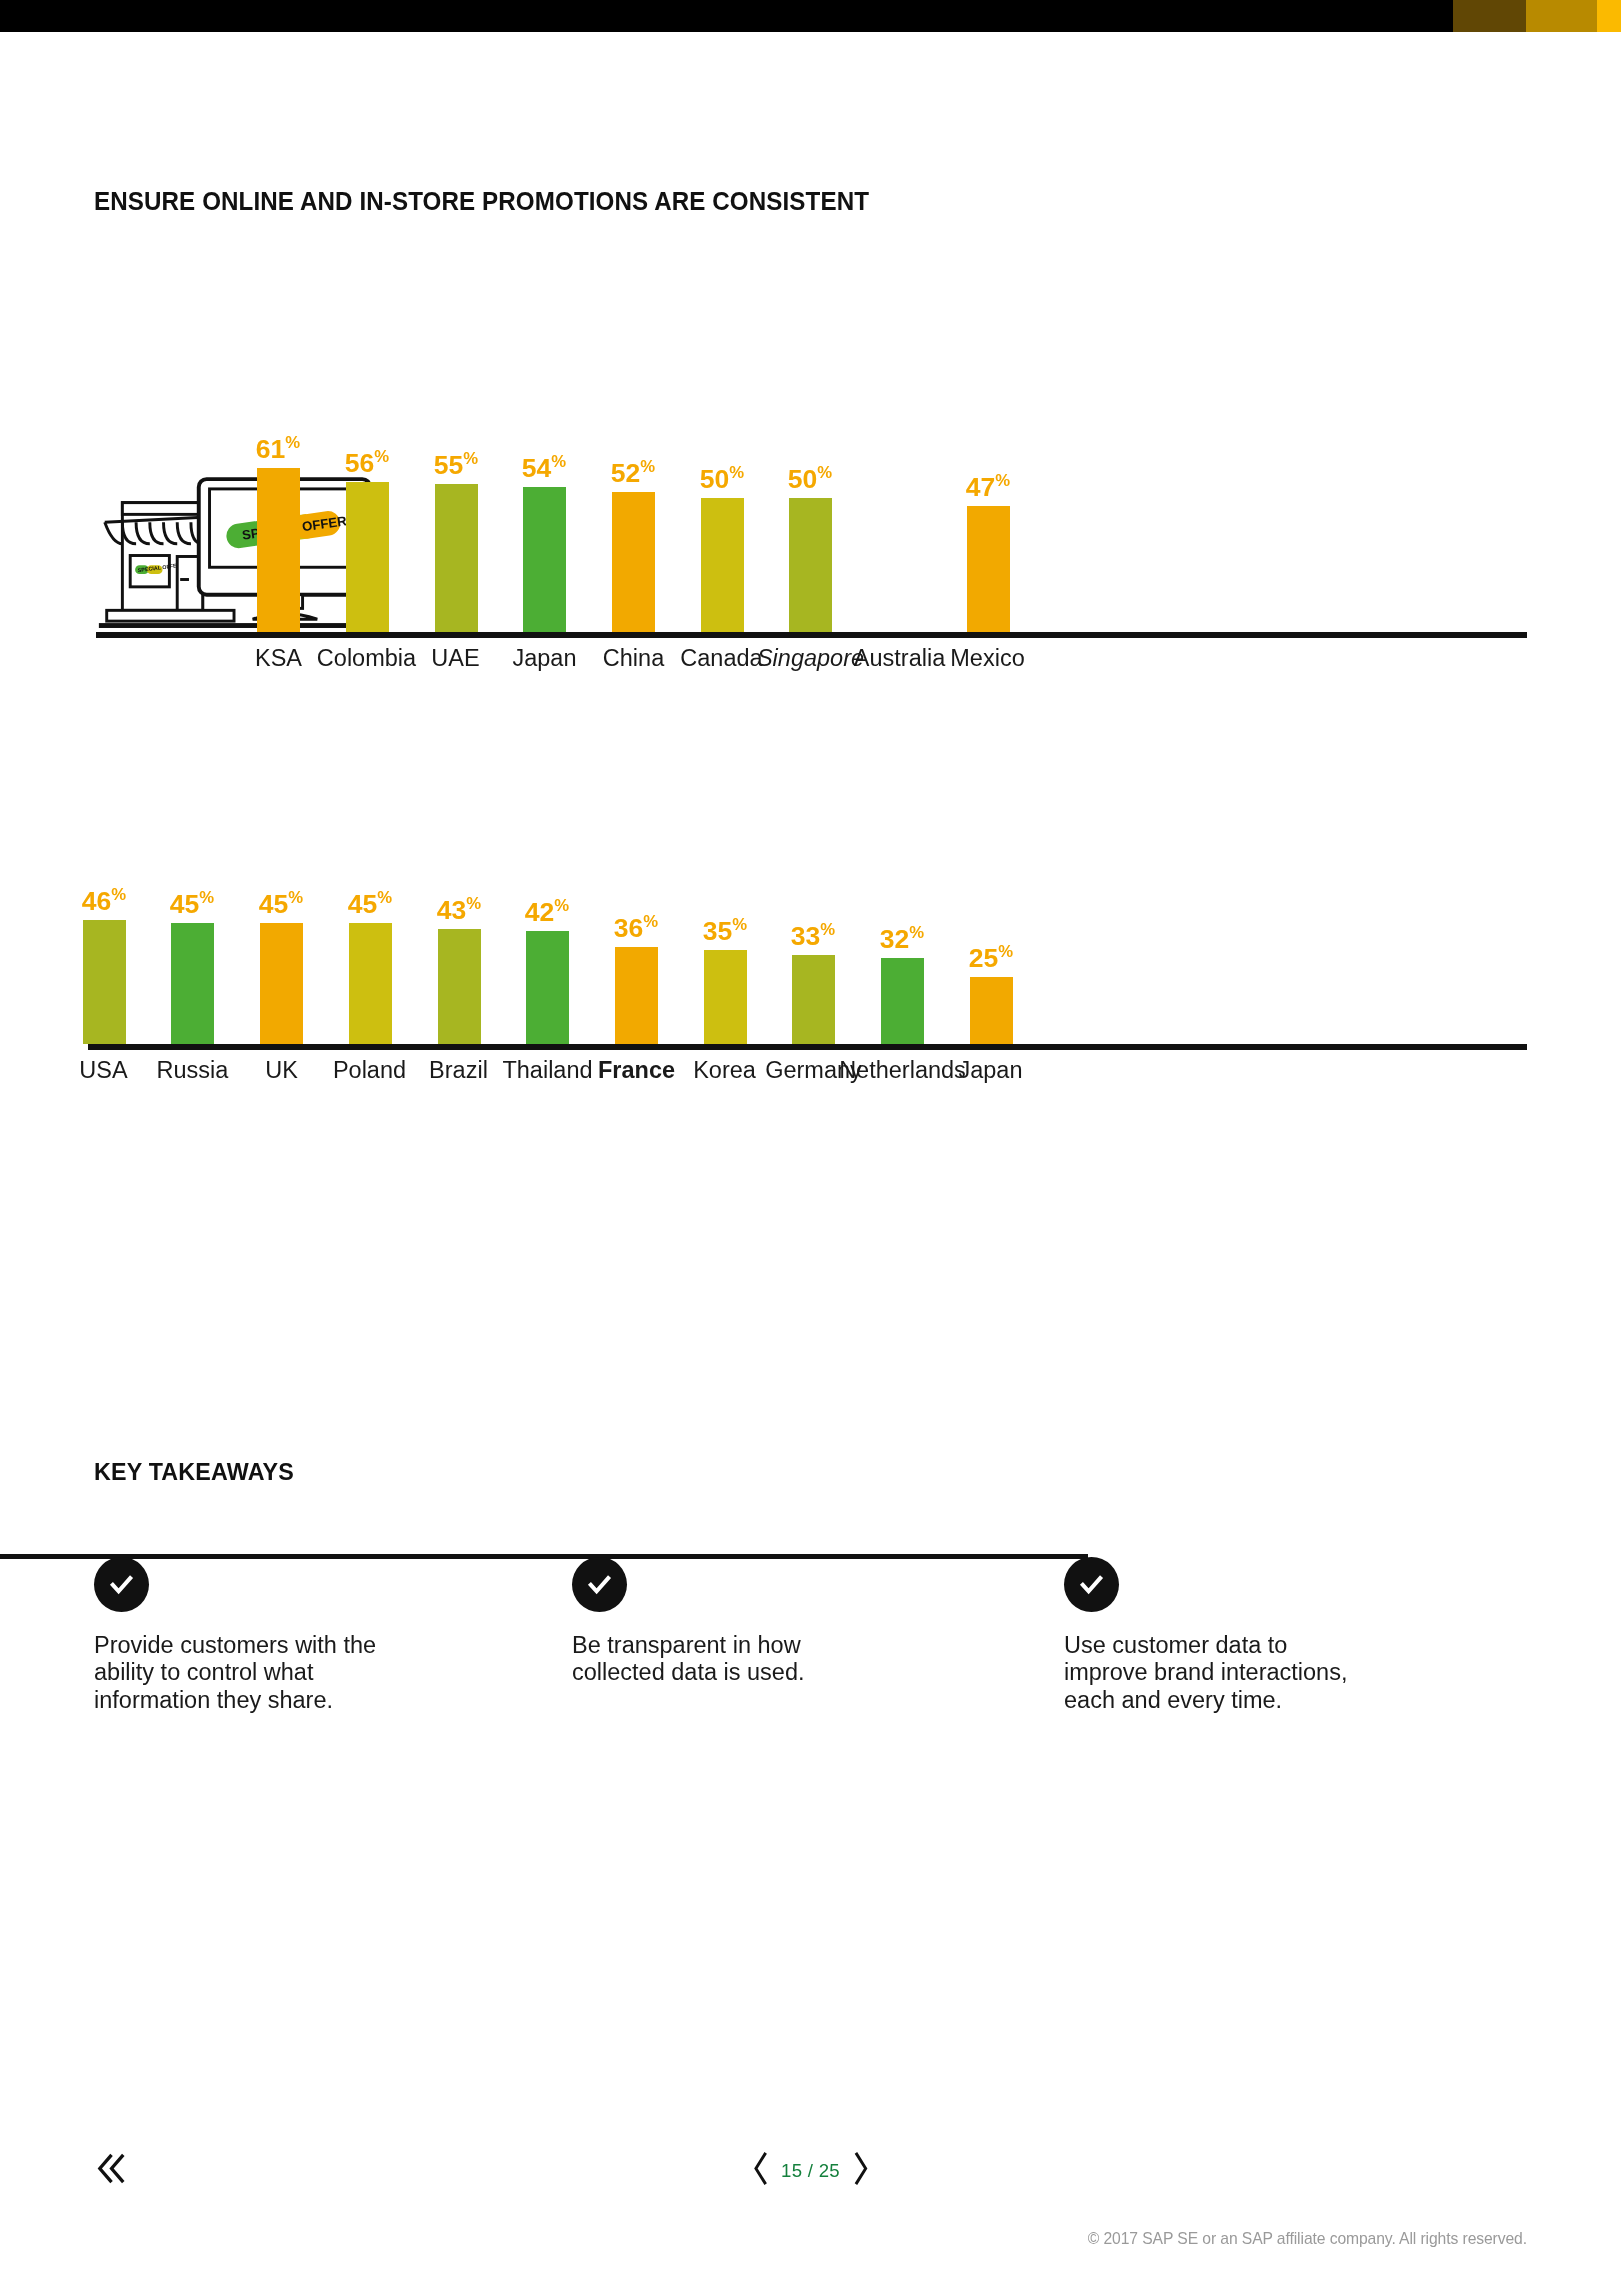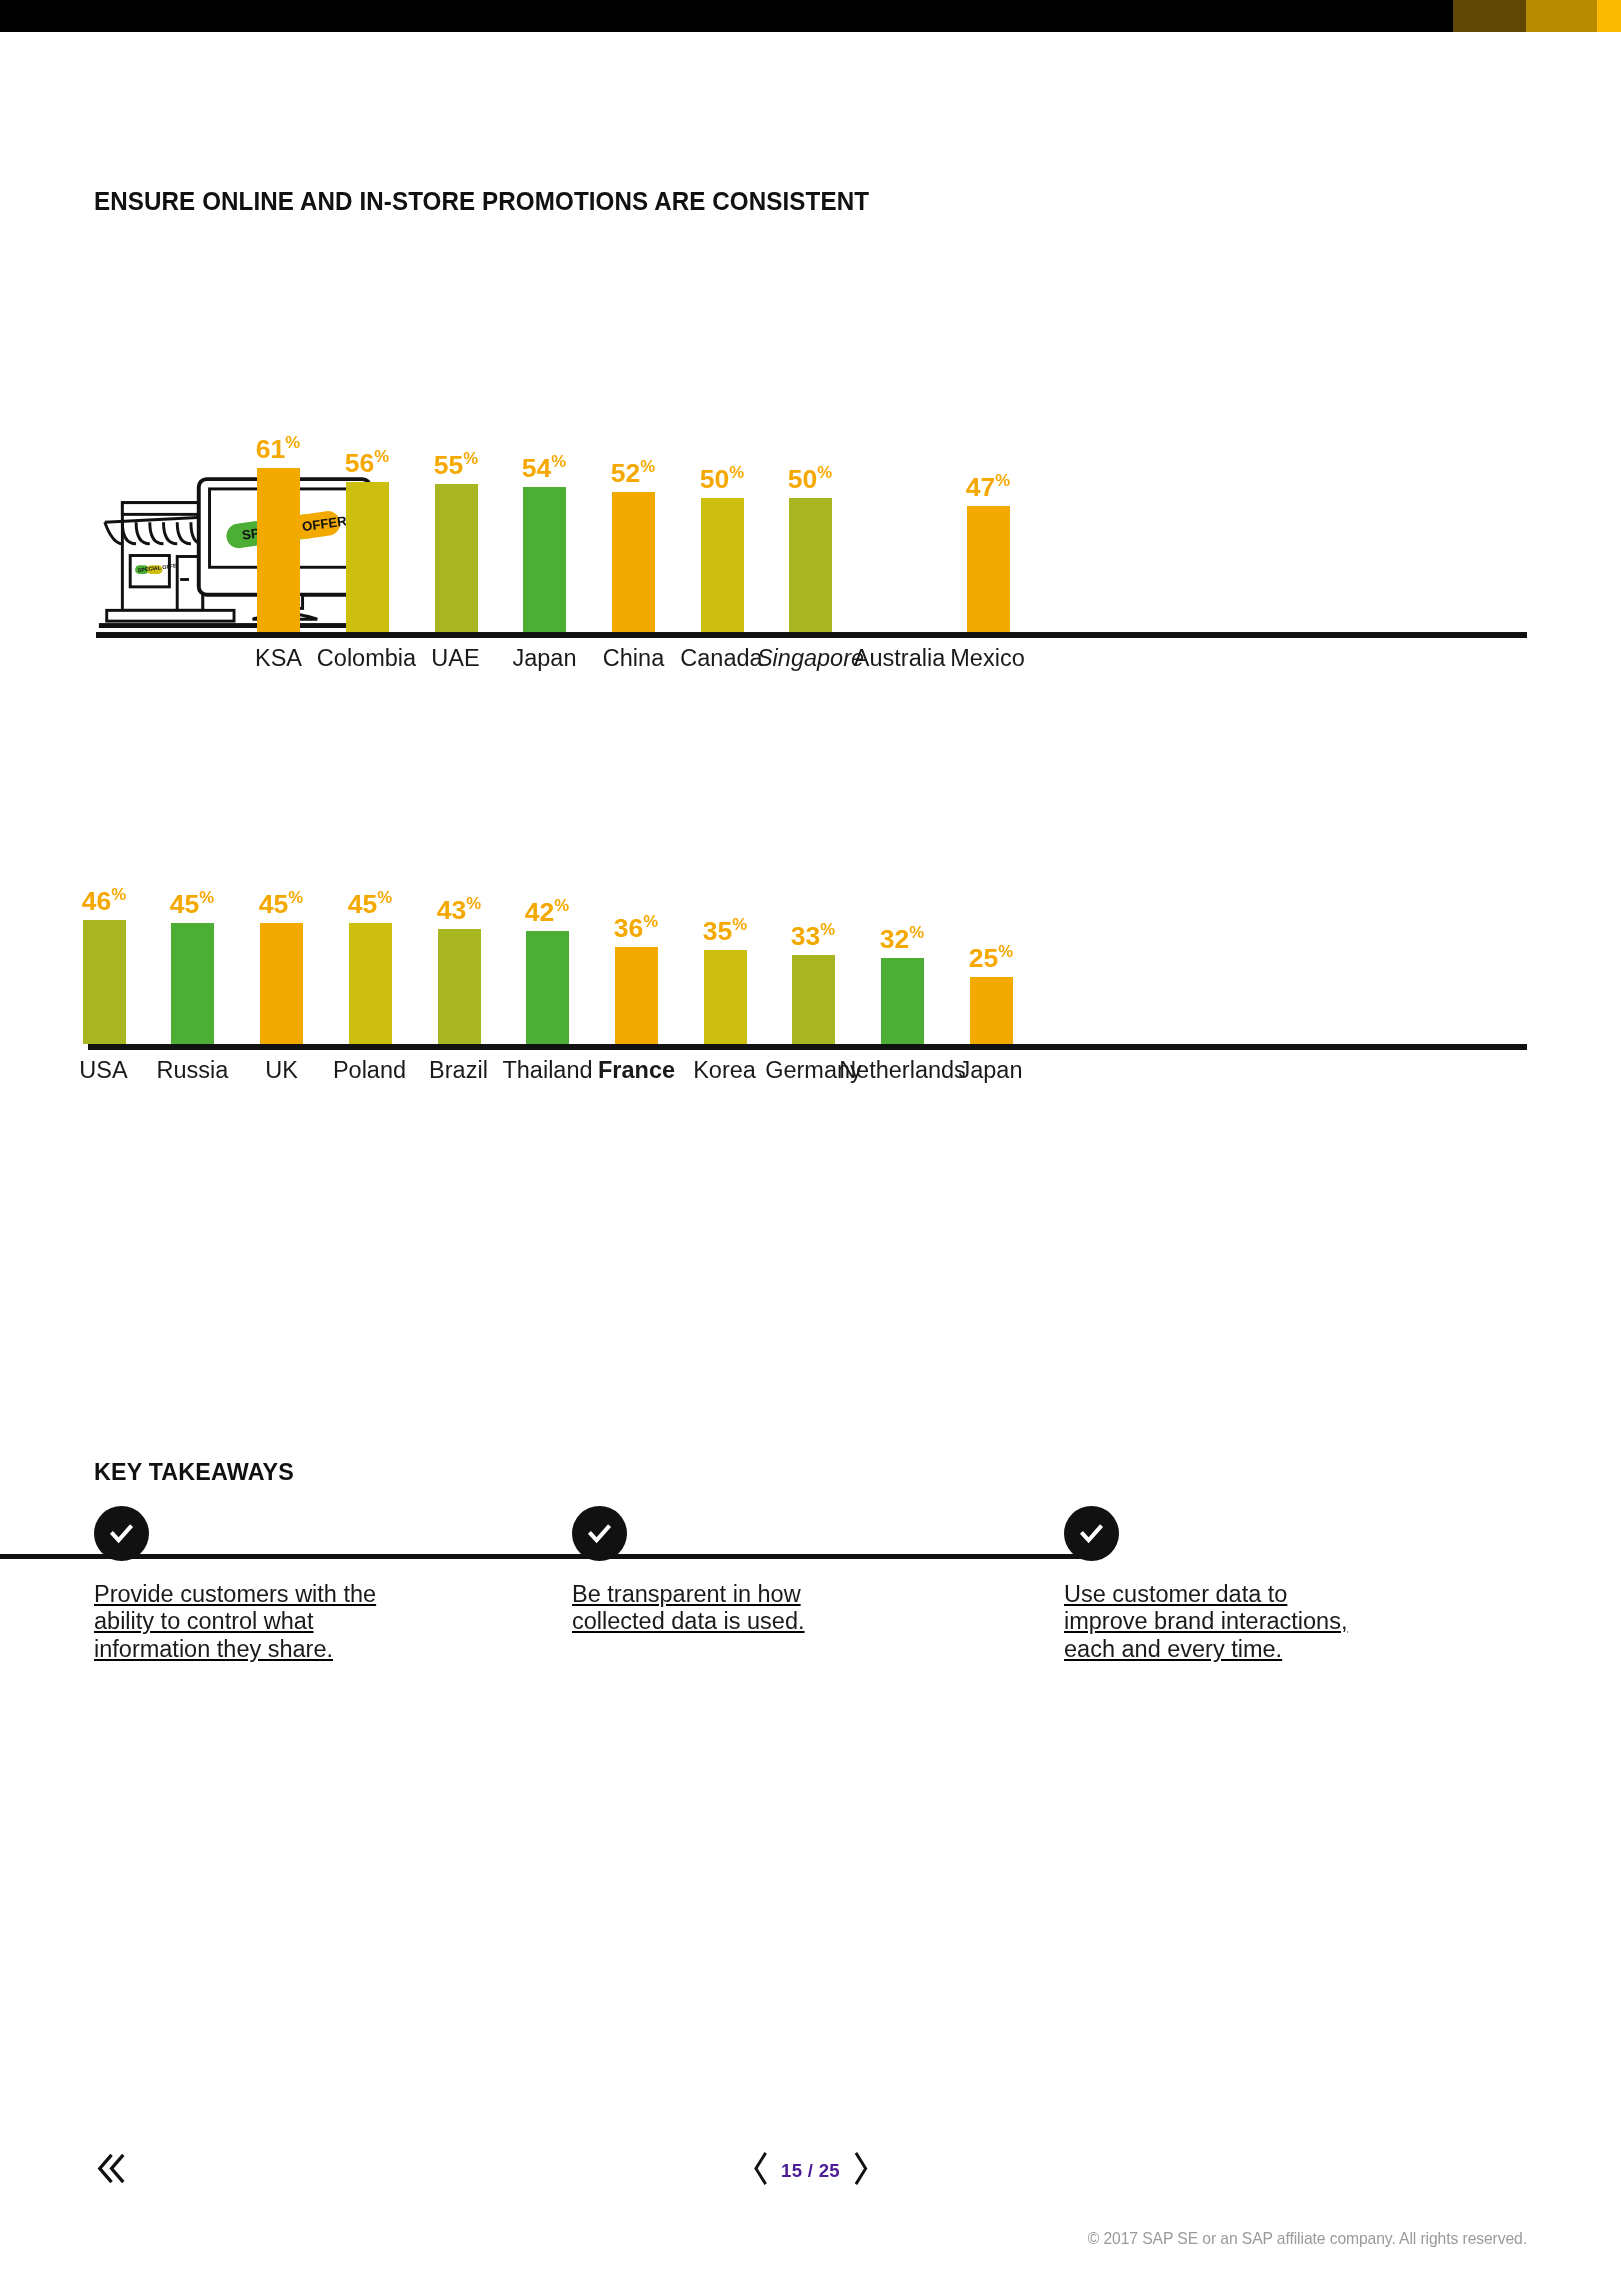--- a/index.html
+++ b/index.html
@@ -64,41 +64,41 @@
   
   .illus{position:absolute;left:93px;top:470px;width:284px;height:172px;}
 
   
   .kt-title{
     position:absolute;left:94px;top:1458px;
     font-size:24.5px;font-weight:bold;color:#111;letter-spacing:0.2px;
     transform:scaleX(.95);transform-origin:left center;
   }
   .kt-line{position:absolute;left:0;top:1554px;width:1088px;height:4.9px;background:#111;}
-  .kt-item{position:absolute;top:1506px;width:412px;text-decoration:underline;}
+  .kt-item{position:absolute;top:1557px;width:412px;}
   .kt-check{
     width:55px;height:55px;border-radius:50%;background:#111;
     display:flex;align-items:center;justify-content:center;
   }
   .kt-check svg{display:block;}
   .kt-text{
     margin-top:19.6px;font-size:23.5px;line-height:1.17;color:#1a1a1a;
     white-space:pre-line;
   }
   #kt-0{left:94px;}
   #kt-1{left:572px;}
   #kt-2{left:1064px;}
 
   
   .foot-home{position:absolute;left:92px;top:2147px;}
   .pager{
     position:absolute;left:0;right:0;top:2149px;
     display:flex;align-items:center;justify-content:center;gap:10.8px;
   }
-  .pager .pg-text{font-size:18.6px;font-weight:bold;color:#4c1d95;letter-spacing:0.3px;}
+  .pager .pg-text{font-size:18.6px;font-weight:normal;color:#15803d;letter-spacing:0.3px;}
   .copyright{
     position:absolute;right:94px;top:2230px;
     font-size:15.7px;color:#9a9a9a;letter-spacing:-0.1px;white-space:nowrap;
   }
 </style>
 </head>
 <body>
 
 <div class="topbar">
   <div class="seg seg-1"></div>

